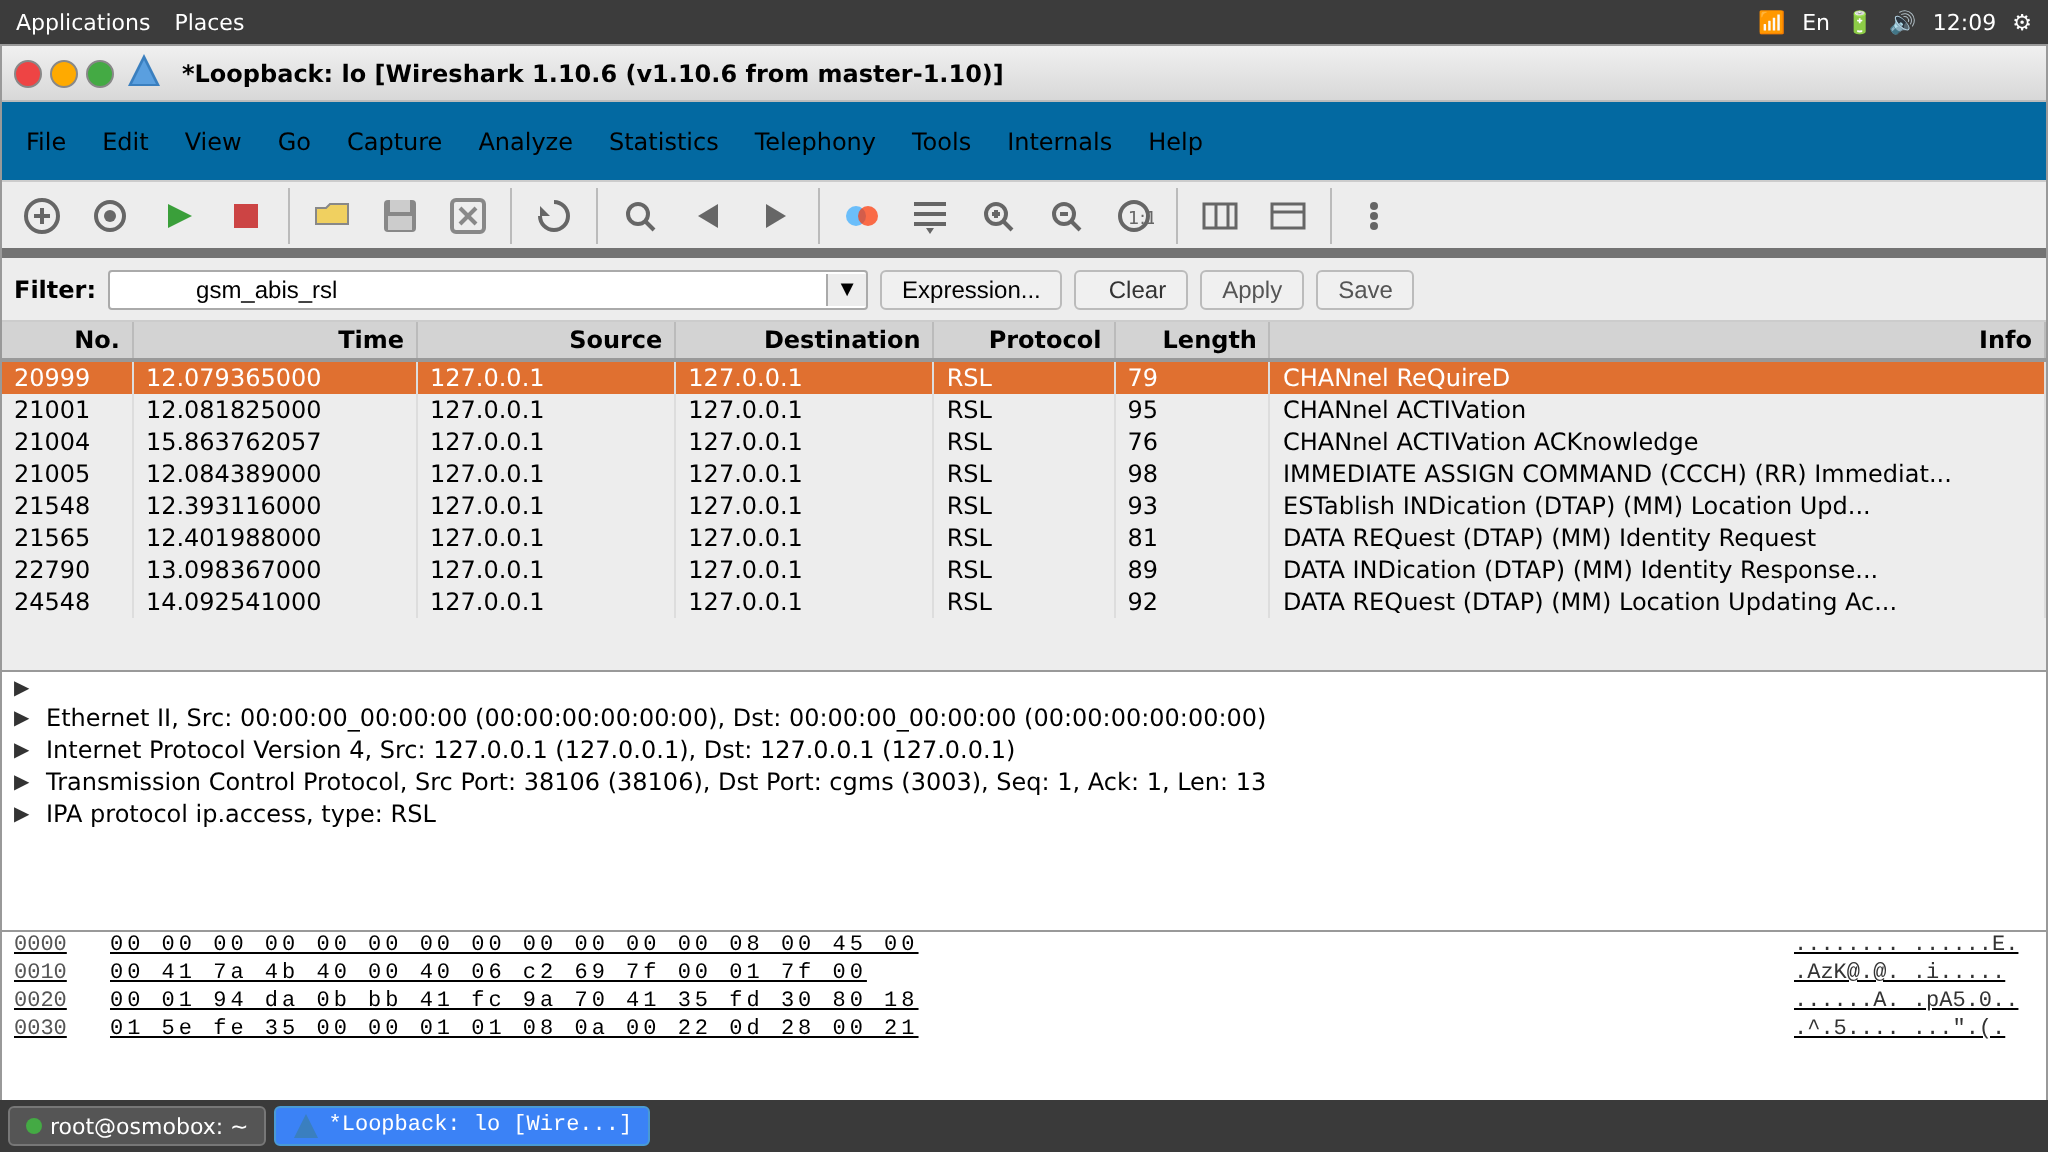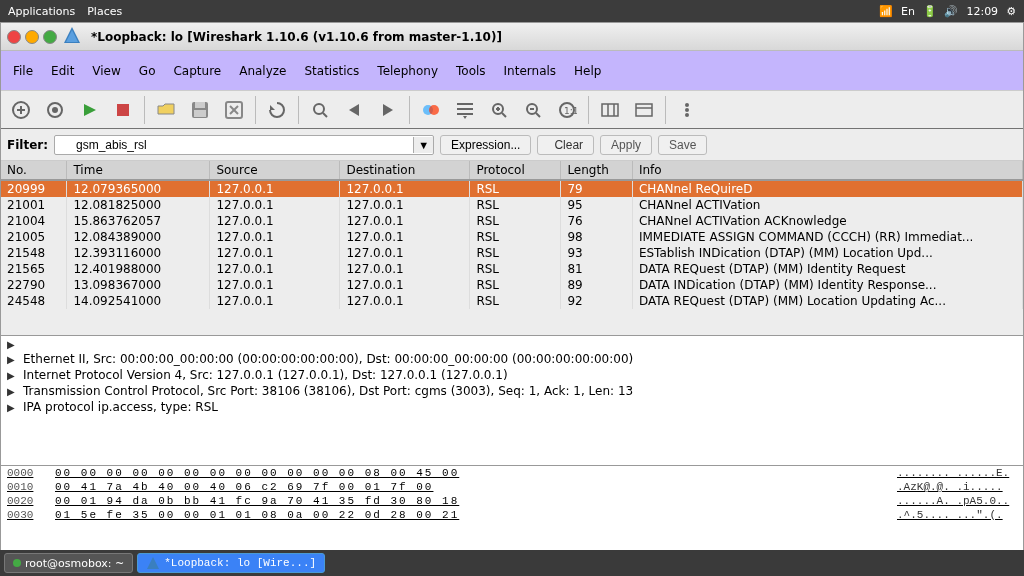--- a/index.html
+++ b/index.html
@@ -14,44 +14,44 @@
     .window { background: #ededed; border: 1px solid #999; height: calc(576px - 22px - 26px); }
     .title-bar { background: linear-gradient(to bottom, #f0f0f0, #d8d8d8); height: 28px; display: flex; align-items: center; padding: 0 6px; gap: 6px; border-bottom: 1px solid #bbb; }
     .window-buttons { display: flex; gap: 4px; }
     .win-btn { width: 14px; height: 14px; border-radius: 50%; border: 1px solid #888; cursor: pointer; }
     .win-btn.close { background: #e44; }
     .win-btn.minimize { background: #fa0; }
     .win-btn.maximize { background: #4a4; }
     .title-text { font-size: 12px; font-weight: bold; margin-left: 4px; }
 
     
-    .menu-bar { background: #c4b5fd; height: 40px; display: flex; align-items: center; padding: 16px 4px; border-bottom: 1px solid #ccc; gap: 2px; }
+    .menu-bar { background: #0369a1; height: 40px; display: flex; align-items: center; padding: 16px 4px; border-bottom: 1px solid #ccc; gap: 2px; }
     .menu-item { padding: 2px 8px; font-size: 12px; cursor: pointer; border-radius: 2px; }
 
     
-    .toolbar { background: #ededed; height: 38px; display: flex; align-items: center; padding: 0 4px; gap: 2px; border-bottom: 1px solid #737373; }
+    .toolbar { background: #ededed; height: 38px; display: flex; align-items: center; padding: 0 4px; gap: 2px; border-bottom: 5px solid #737373; }
     .tb-btn { width: 32px; height: 32px; display: flex; align-items: center; justify-content: center; border: 1px solid transparent; border-radius: 3px; cursor: pointer; font-size: 16px; }
     .tb-sep { width: 1px; height: 28px; background: #bbb; margin: 0 3px; }
 
     
     .filter-bar { background: #ededed; height: 32px; display: flex; align-items: center; padding: 2px 6px; border-bottom: 1px solid #ccc; gap: 6px; }
     .filter-label { font-size: 12px; font-weight: bold; }
     .filter-input-wrap { display: flex; align-items: center; background: #fff; border: 1px solid #aaa; border-radius: 2px; flex: 1; max-width: 380px; }
-    .filter-input { border: none; outline: none; padding: 2px 21px; font-size: 12px; flex: 1; background: transparent; }
+    .filter-input { border: none; outline: none; padding: 2px 21px; font-size: 12px; flex: 1; background: transparent; margin-left: 22px; }
     .filter-dropdown { background: #ededed; border: none; border-left: 1px solid #aaa; padding: 2px 4px; cursor: pointer; font-size: 11px; }
     .filter-btn { padding: 2px 10px; font-size: 12px; border: 1px solid #bbb; border-radius: 3px; background: #f0f0f0; cursor: pointer; }
     .filter-btn.clear { color: #333; padding-left: 16px; }
     .filter-btn.apply { color: #555; }
     .filter-btn.save { color: #555; }
 
     
     .packet-list { height: 175px; overflow: hidden; border-bottom: 1px solid #999; }
     .packet-list table { width: 100%; border-collapse: collapse; }
     .packet-list thead tr { background: #d3d3d3; }
-    .packet-list thead th { padding: 2px 6px; text-align: left; font-weight: normal; font-size: 12px; border-right: 1px solid #bbb; border-bottom: 2px solid #999; cursor: pointer; white-space: nowrap; }
+    .packet-list thead th { padding: 2px 6px; text-align: right; font-weight: bold; font-size: 12px; border-right: 1px solid #bbb; border-bottom: 2px solid #999; cursor: pointer; white-space: nowrap; }
     .packet-list tbody tr { cursor: pointer; }
     .packet-list tbody tr.selected { background: #e07030; color: #fff; }
     .packet-list tbody td { padding: 1px 6px; font-size: 12px; border-right: 1px solid #ddd; white-space: nowrap; overflow: hidden; max-width: 200px; text-overflow: ellipsis; }
 
     
     .packet-detail { height: 130px; background: #fff; border-bottom: 1px solid #999; overflow-y: auto; padding: 2px 0; }
     .detail-row { display: flex; align-items: center; padding: 1px 6px; font-size: 12px; cursor: pointer; }
     .detail-arrow { width: 12px; font-size: 10px; color: #333; margin-right: 4px; }
 
     

